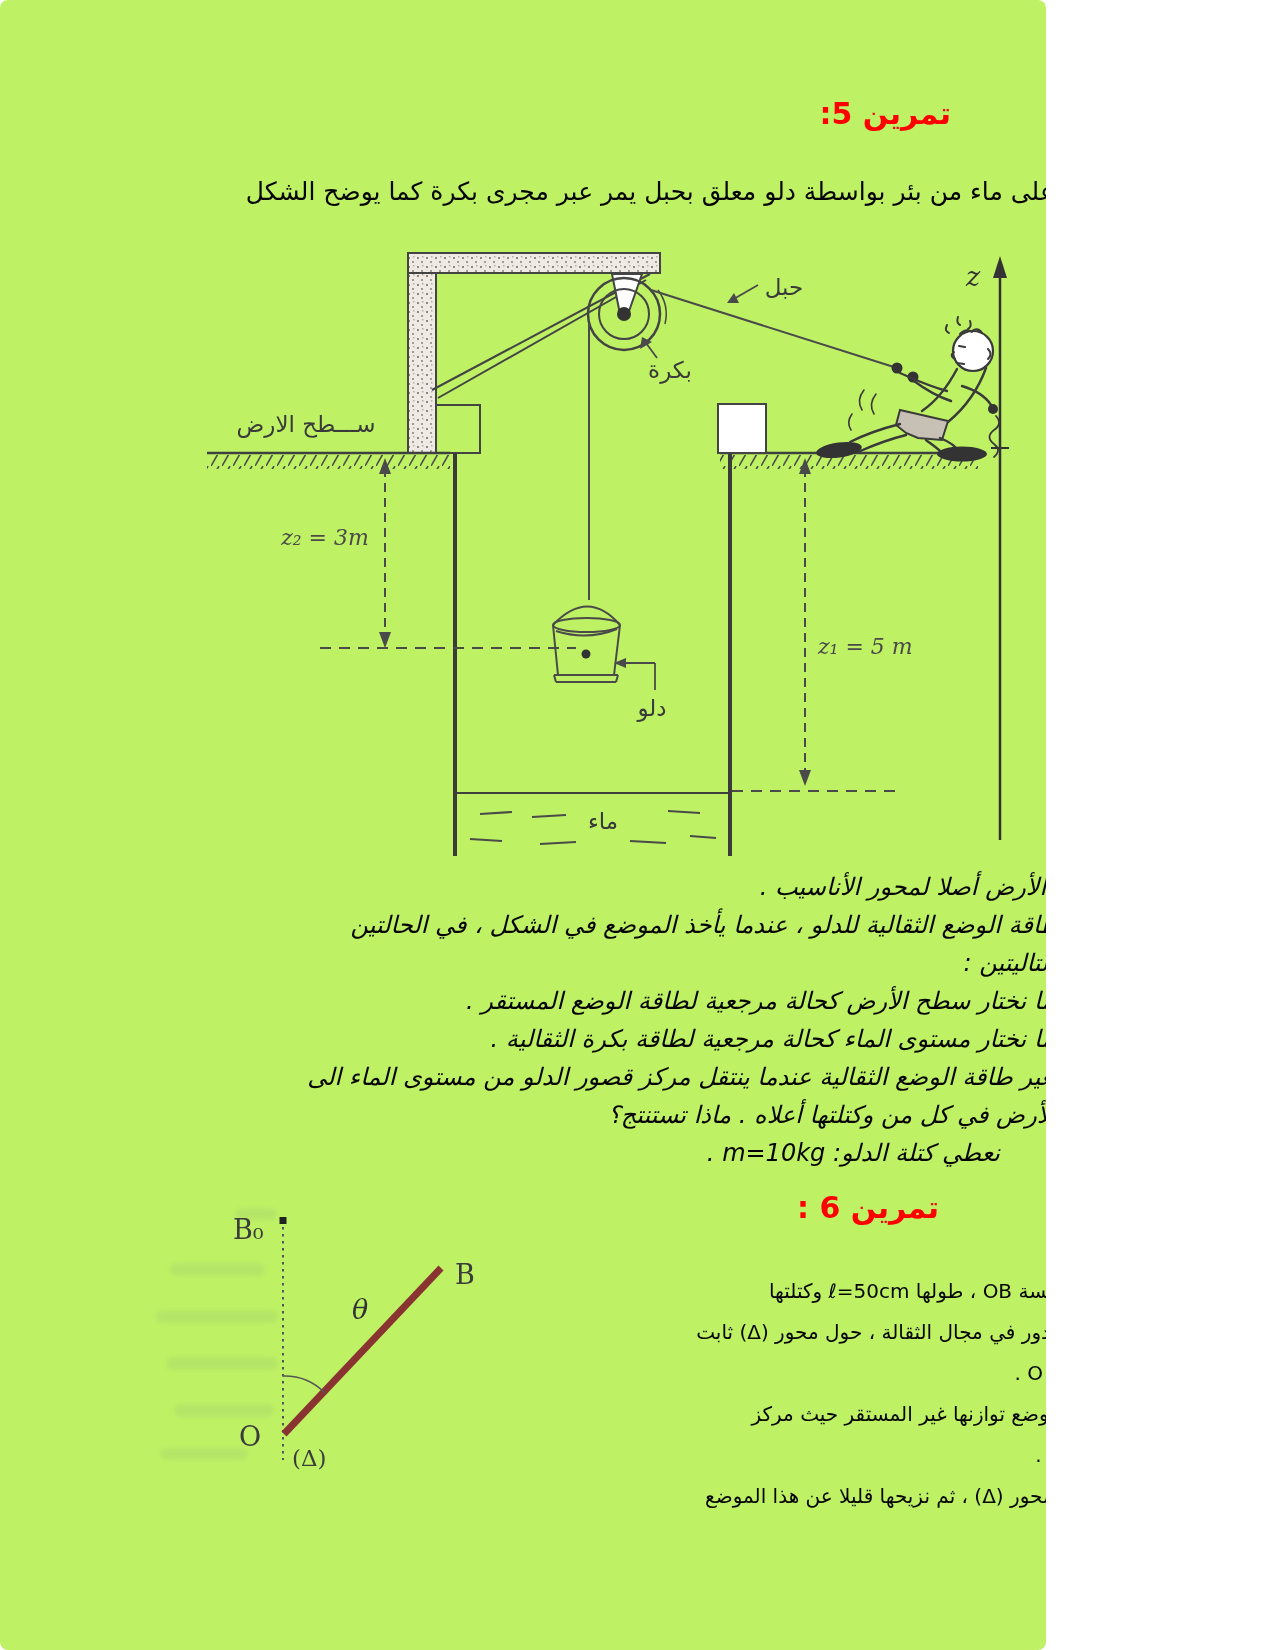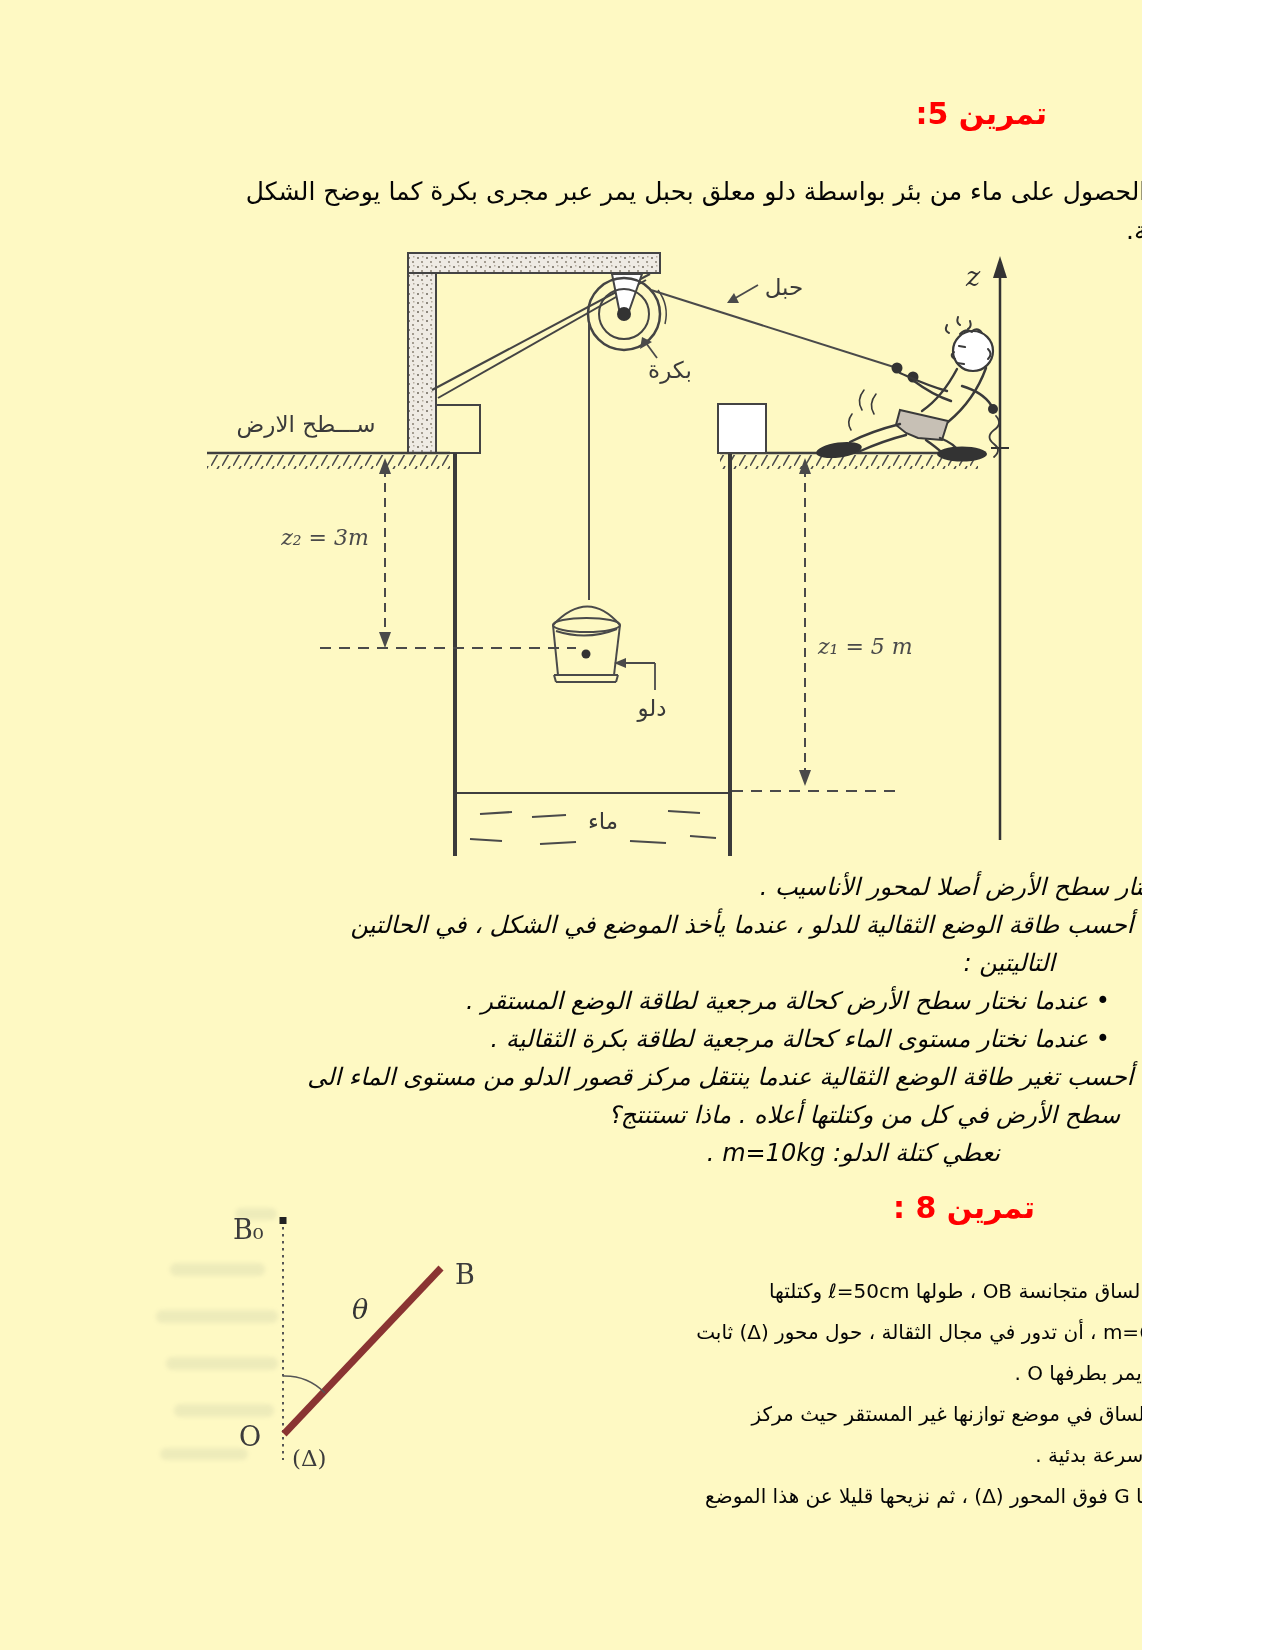--- a/index.html
+++ b/index.html
@@ -1,22 +1,23 @@
 <!DOCTYPE html>
 <html lang="ar"><head>
 <meta charset="utf-8">
 <style>
   html,body{margin:0;padding:0;background:#fff;}
   .page{
     position:relative;
-    width:1142px;height:1650px;
-    background:#fef9c3;
+    width:1046px;height:1650px;
+    background:#bef264;
     overflow:hidden;
     font-family:"DejaVu Sans",sans-serif;
     color:#050505;
+    border-radius:8px;
   }
   .ex-title{
     position:absolute;
     font-size:30px;font-weight:bold;color:#ff0000;
     direction:rtl;white-space:nowrap;
   }
   #ex5-title{top:96px;right:95px;}
   #ex6-title{top:1190px;right:107px;}
   .rtl-block{direction:rtl;text-align:right;}
   #intro{
@@ -220,21 +221,21 @@
     <div class="ln">نختار سطح الأرض أصلا لمحور الأناسيب .</div>
     <div class="ln">1- أحسب طاقة الوضع الثقالية للدلو ، عندما يأخذ الموضع في الشكل ، في الحالتين</div>
     <div class="ln ind-110">التاليتين :</div>
     <div class="ln ind-55">•  عندما نختار سطح الأرض كحالة مرجعية لطاقة الوضع المستقر .</div>
     <div class="ln ind-55">•  عندما نختار مستوى الماء كحالة مرجعية لطاقة بكرة الثقالية .</div>
     <div class="ln">2- أحسب تغير طاقة  الوضع الثقالية عندما ينتقل مركز قصور الدلو من مستوى الماء الى</div>
     <div class="ln ind-45">سطح الأرض في كل من وكتلتها أعلاه . ماذا تستنتج؟</div>
     <div class="ln ind-165">نعطي كتلة الدلو: m=10kg .</div>
   </div>
 
-  <div class="ex-title" id="ex6-title">تمرين 8 :</div>
+  <div class="ex-title" id="ex6-title">تمرين 6 :</div>
 
   <div class="figwrap" id="fig6">
     <svg width="360" height="320" viewBox="0 0 360 320">
       <defs>
         <filter id="blur2">
             <feGaussianBlur stdDeviation="2.2"></feGaussianBlur>
           </filter>
       </defs>
 
       <g opacity="0.12" fill="#7d8d7d" filter="url(#blur2)">

